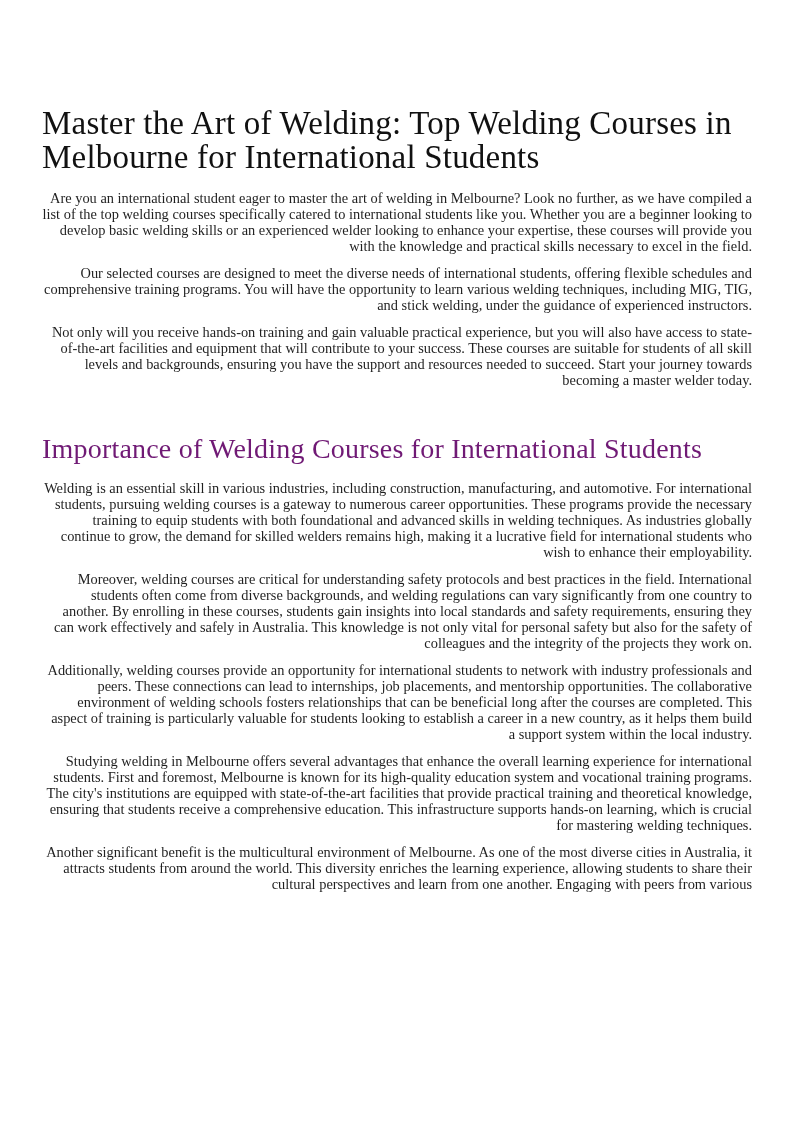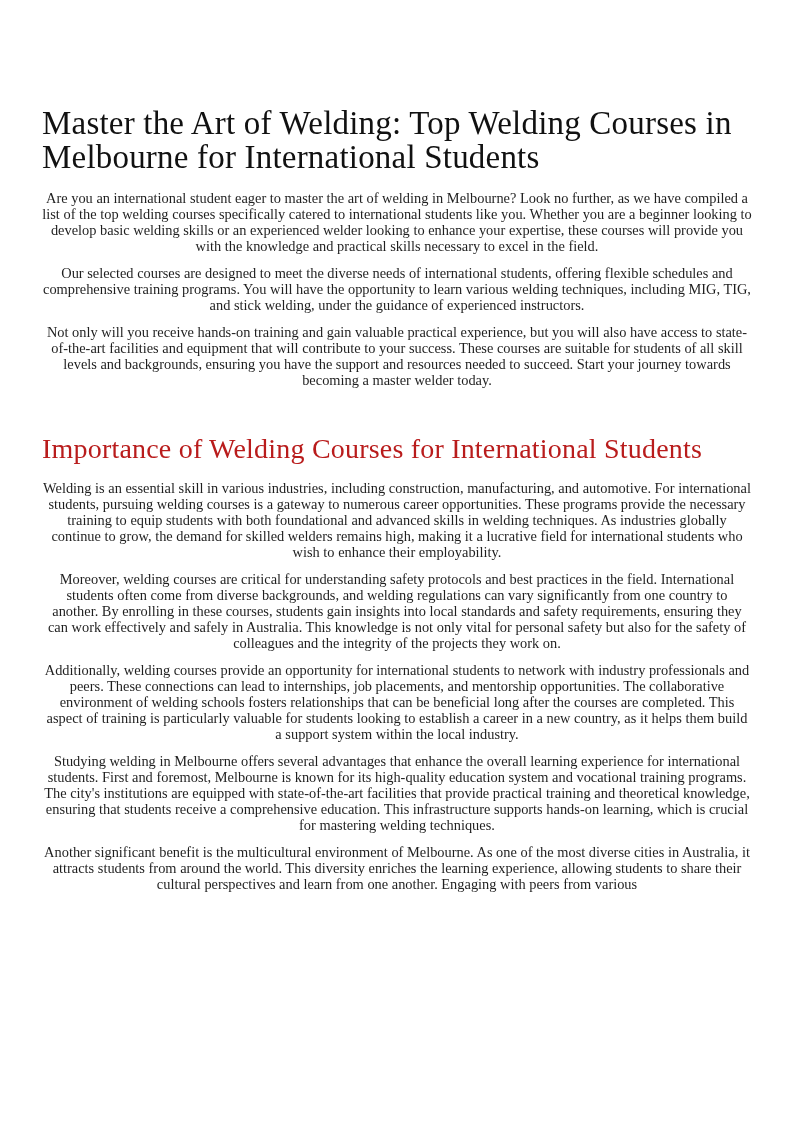--- a/index.html
+++ b/index.html
@@ -26,28 +26,28 @@
     letter-spacing: 0.2px;
     margin: 0 0 16px 0;
     color: #111111;
   }
   h2.section-heading {
     font-size: 28px;
     font-weight: 400;
     line-height: 33px;
     letter-spacing: 0.2px;
     margin: 40px 0 15px 0;
-    color: #b91c1c;
+    color: #701a75;
   }
   p.body-paragraph {
     font-size: 14.4px;
     line-height: 16px;
     margin: 0 0 11px 0;
     color: #1f1f1f;
-    text-align: center;
+    text-align: right;
   }
   
   h2.section-heading { margin-top: 44px; }
 </style>
 </head>
 <body>
 
 <div class="page">
 
   <h1 class="article-title">Master the Art of Welding: Top Welding Courses in Melbourne for International Students</h1>

